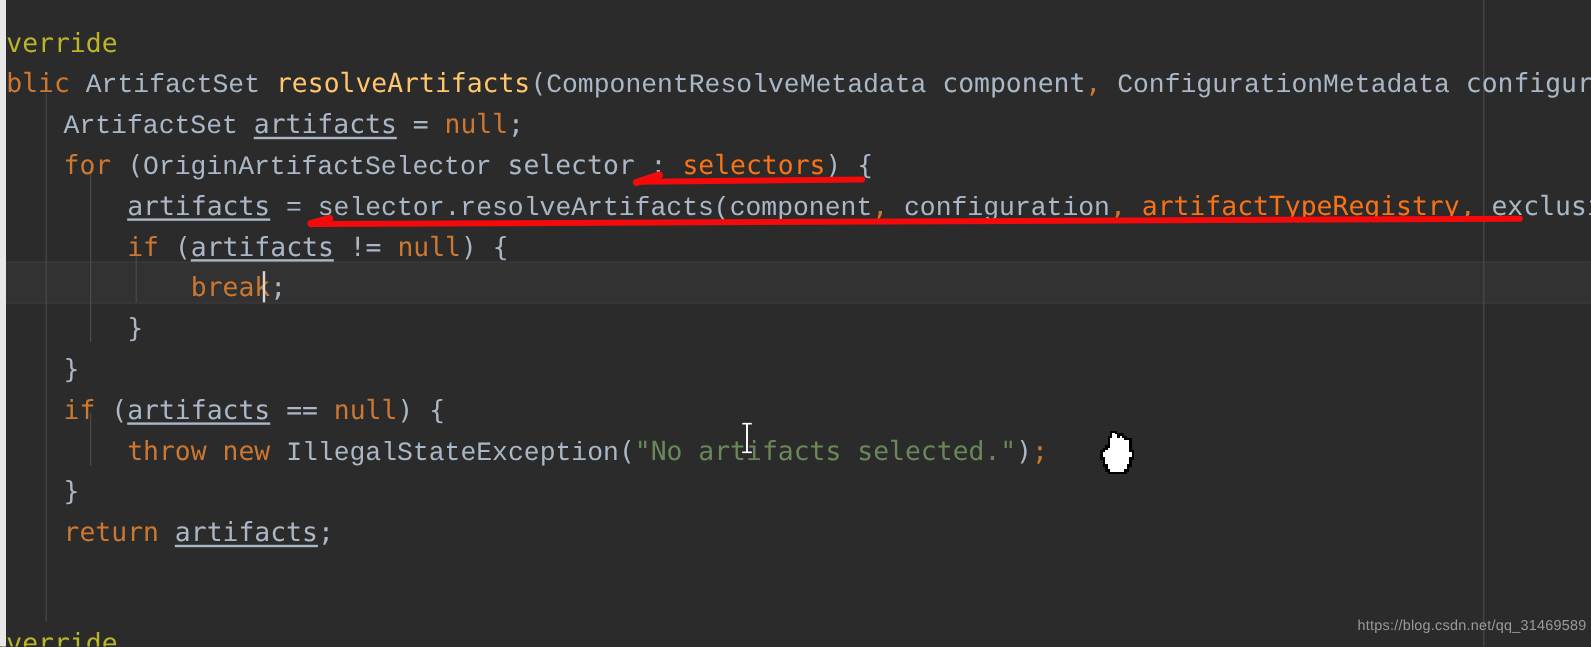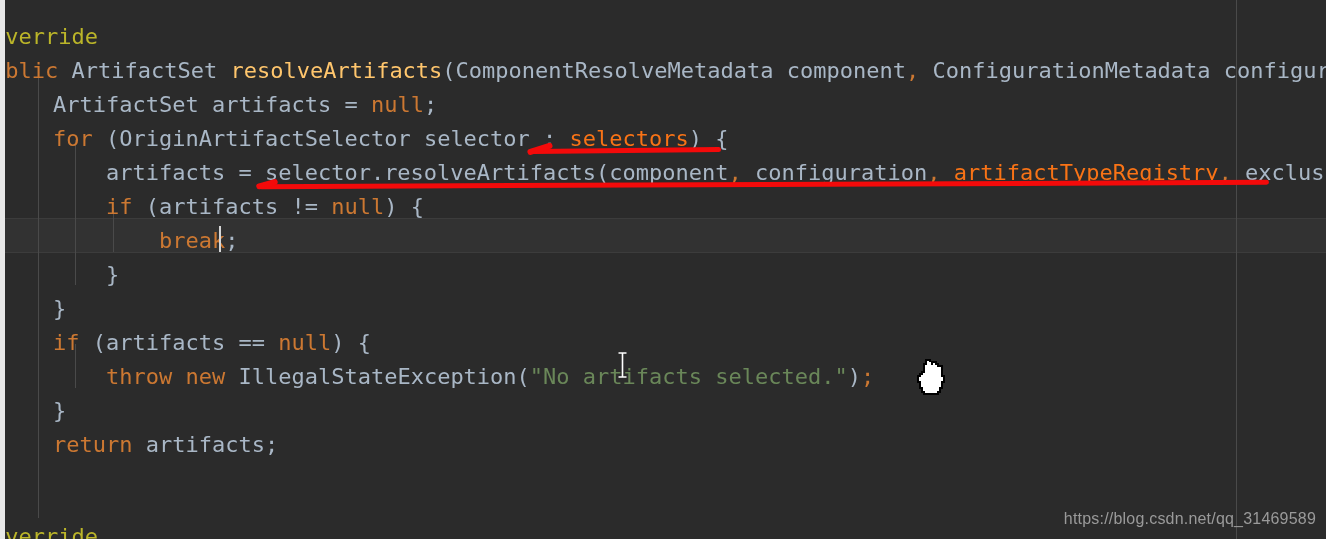--- a/index.html
+++ b/index.html
@@ -70,29 +70,29 @@
   .line {
     position: absolute;
     left: 0;
     height: 34px;
     white-space: pre;
     letter-spacing: 0px;
   }
 
   
   .t-kw       { color: #cc7832; }  
-  .t-type     { color: #a9b7c6; }  
+  .t-type     { color: #a9b7c6; font-family: Liberation Mono, monospace; }  
   .t-method   { color: #ffc66d; }  
   .t-field    { color: #f97316; }  
   .t-param    { color: #a9b7c6; }  
   .t-str      { color: #6a8759; }  
   .t-anno     { color: #bbb529; }  
   .t-punct    { color: #a9b7c6; }
   .t-comma    { color: #cc7832; }
-  .t-local    { color: #a9b7c6; text-underline-offset: 3px; }
+  .t-local    { color: #a9b7c6; text-decoration: underline; text-underline-offset: 3px; }
 
   
   .redline {
     position: absolute;
     z-index: 6;
     background: #f40a0a;
     border-radius: 3px;
   }
   .redline.r1 {
     left: 531px; top: 148px;
@@ -141,26 +141,26 @@
   
   .hand-cursor {
     position: absolute;
     z-index: 8;
     width: 40px; height: 42px;
   }
 
   
   .watermark {
     position: absolute;
-    right: 10px;
+    right: 4px;
     bottom: 11px;
     z-index: 9;
     color: #9a9a9a;
     font-family: "Liberation Sans", sans-serif;
-    font-size: 16px;
+    font-size: 12px;
     letter-spacing: 0.2px;
     user-select: none;
   }
 </style>
 </head>
 <body>
 
 <div id="root">
 
   <div class="current-line" id="current-line" style="top: 218px;"></div>

